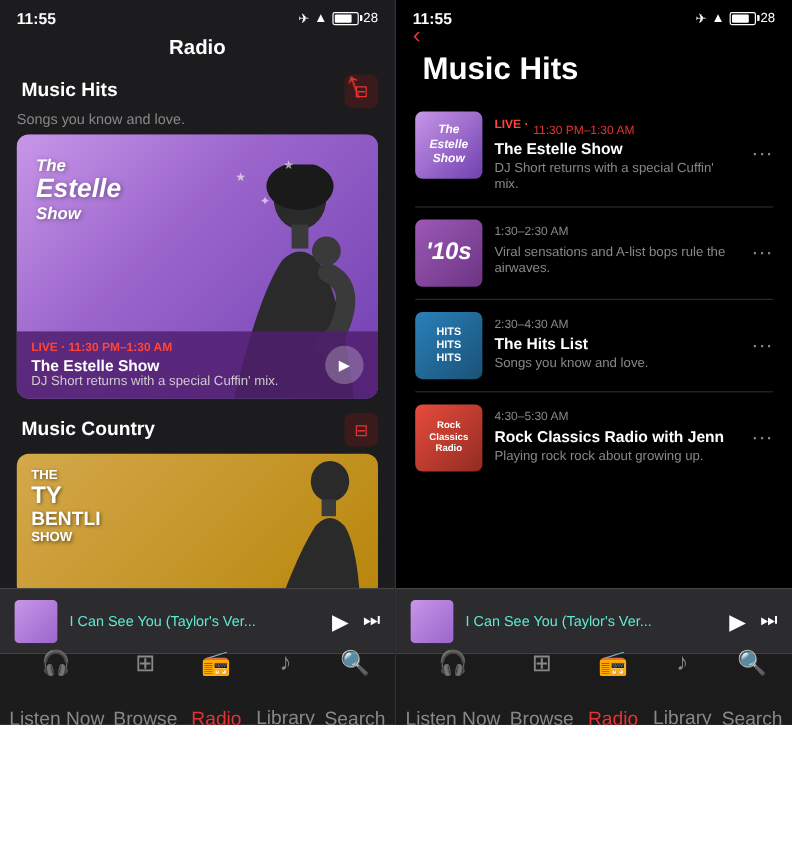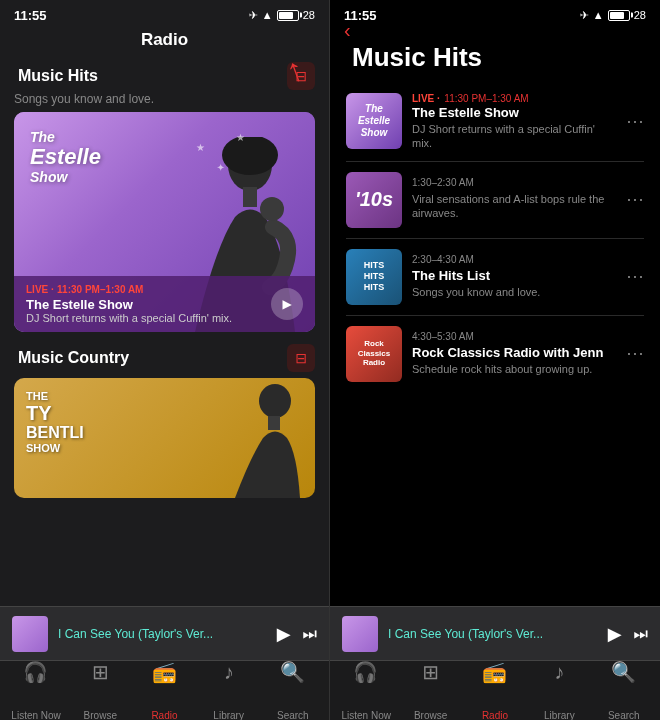--- a/index.html
+++ b/index.html
@@ -7,21 +7,21 @@
       width: 660px;
       height: 720px;
       display: flex;
       font-family: -apple-system, 'SF Pro Display', 'Helvetica Neue', Arial, sans-serif;
       overflow: hidden;
     }
 
     
     .phone-panel {
       width: 330px;
-      height: 720px;
+      height: 604px;
       display: flex;
       flex-direction: column;
       overflow: hidden;
       position: relative;
     }
 
     
     .left-panel {
       background: #1c1c1e;
       border-right: 1px solid #333;
@@ -336,21 +336,21 @@
       gap: 2px;
       cursor: pointer;
       min-width: 50px;
     }
     .tab-icon {
       font-size: 20px;
       color: #888;
     }
     .tab-icon.active { color: #e63232; }
     .tab-label {
-      font-size: 10px;
+      font-size: 16px;
       color: #888;
       margin-top: 24px;
     }
     .tab-label.active { color: #e63232; }
 
     
     .right-content {
       flex: 1;
       overflow-y: auto;
       overflow-x: hidden;
@@ -419,20 +419,21 @@
     .sched-info { flex: 1; }
     .sched-live-tag {
       font-size: 10px;
       color: #ff453a;
       font-weight: 600;
     }
     .sched-time {
       font-size: 10px;
       color: #e63232;
       font-weight: 500;
+      margin-top: 11px;
     }
     .sched-time.normal { color: #888; }
     .sched-title {
       font-size: 13px;
       font-weight: 600;
       color: #fff;
       margin-top: 1px;
     }
     .sched-desc {
       font-size: 11px;
@@ -686,21 +687,21 @@
         <span class="sched-more">···</span>
       </div>
 
       <div class="schedule-item">
         <div class="sched-thumb sched-thumb-rock">
           <div style="text-align:center;font-size:8px;font-weight:700;line-height:1.2;">Rock<br>Classics<br>Radio</div>
         </div>
         <div class="sched-info">
           <span class="sched-time normal">4:30–5:30 AM</span>
           <div class="sched-title">Rock Classics Radio with Jenn</div>
-          <div class="sched-desc">Schedule rock hits about growing up.</div>
+          <div class="sched-desc">Playing rock rock about growing up.</div>
         </div>
         <span class="sched-more">···</span>
       </div>
 
     </div>
   </div>
 
   <div class="now-playing-bar">
     <div class="np-thumb">
       <div class="np-thumb-inner"></div>

